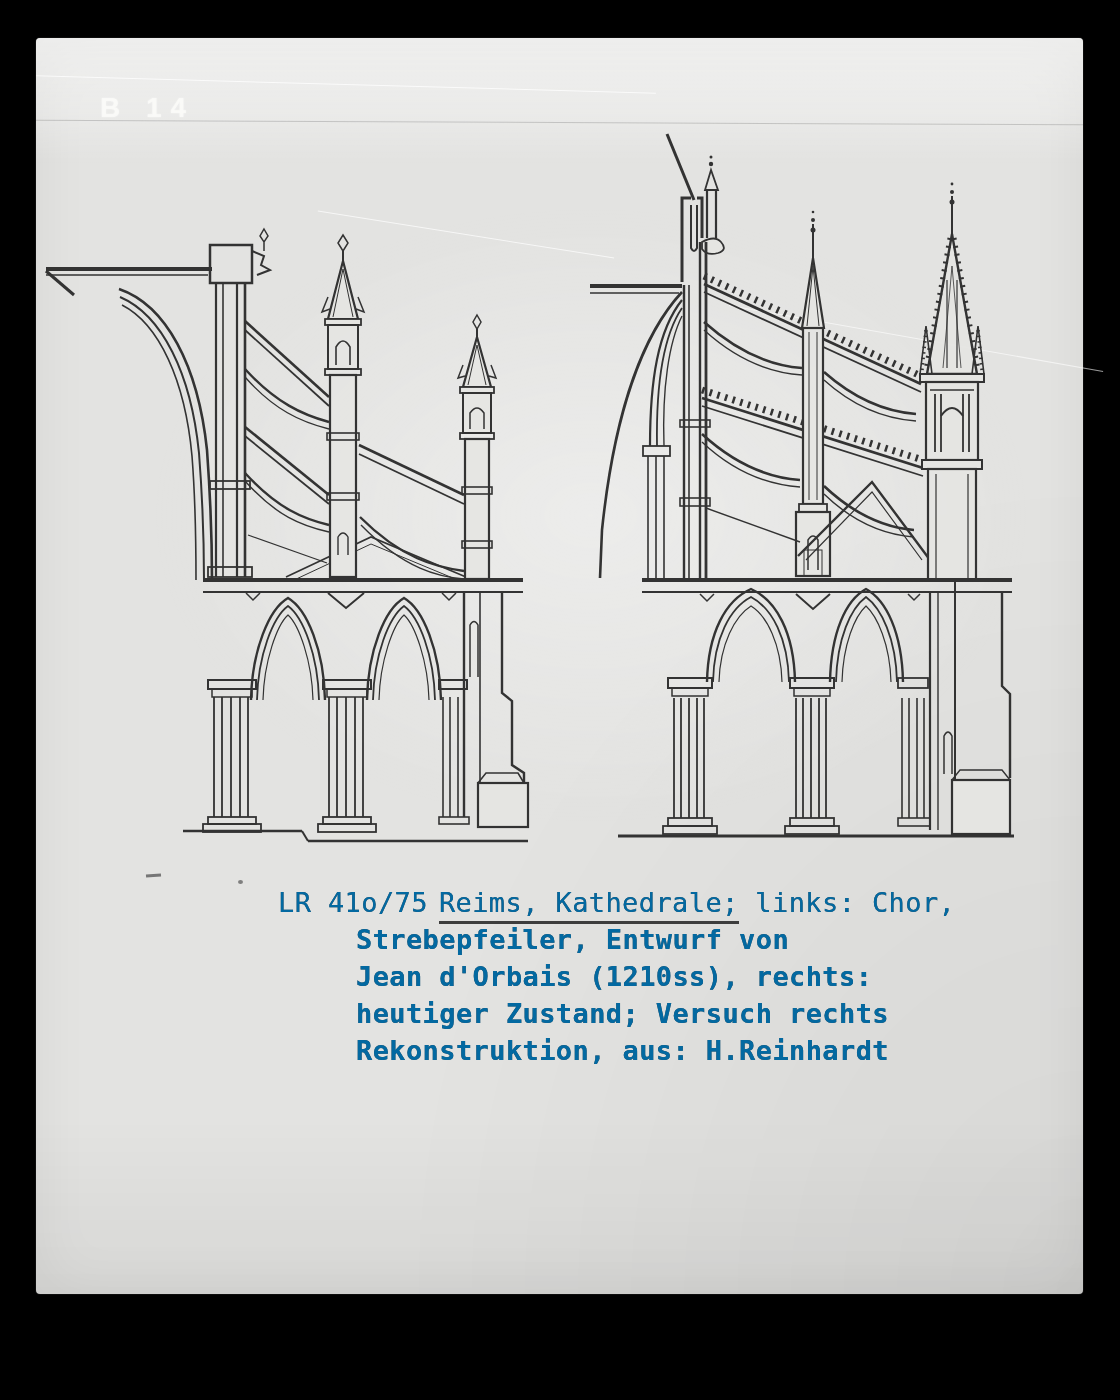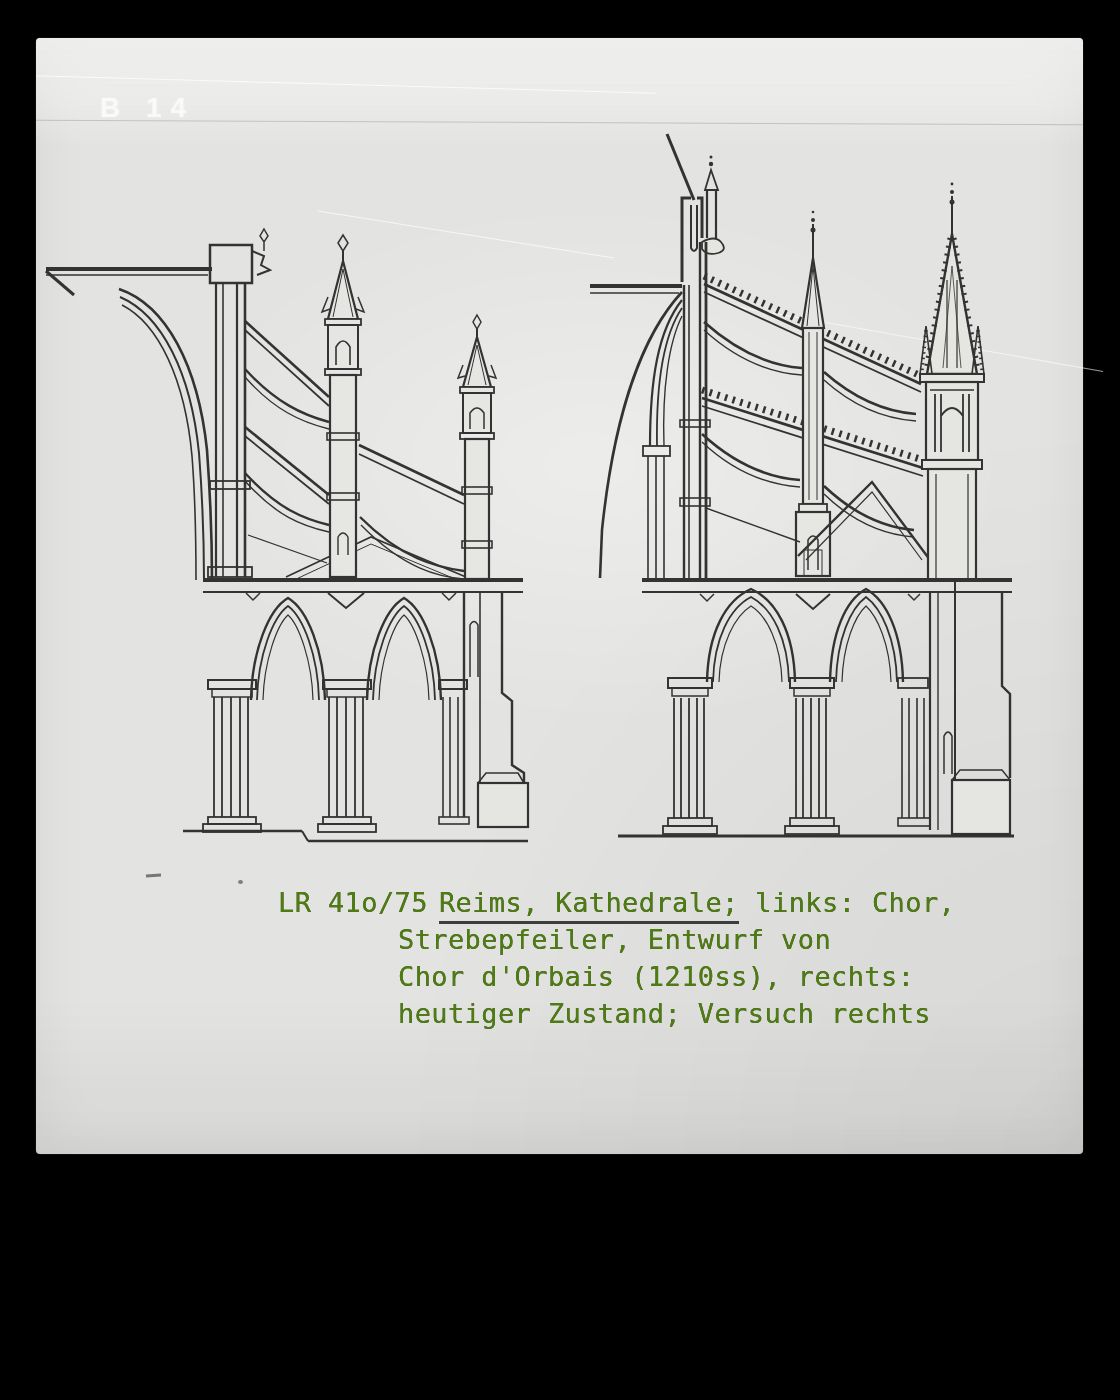--- a/index.html
+++ b/index.html
@@ -3,21 +3,21 @@
 <meta charset="utf-8">
 <style>
   html,body{margin:0;padding:0;}
   body{
     width:1120px;height:1400px;position:relative;overflow:hidden;
     background:#000;
     font-family:"Liberation Sans",sans-serif;
   }
   
   .photo-card{
-    position:absolute;left:36px;top:38px;width:1047px;height:1116px;
+    position:absolute;left:36px;top:38px;width:1047px;height:1256px;
     background:#e3e3e1;border-radius:4px;
     box-shadow:0 0 0 1px #0d0d0d, inset 0 0 60px rgba(0,0,0,.06);
   }
   .photo-card::before{ 
     content:"";position:absolute;inset:0;border-radius:4px;pointer-events:none;
     background:
       radial-gradient(58% 34% at 53% 38%, rgba(255,255,255,.35), rgba(255,255,255,0) 72%),
       linear-gradient(180deg, rgba(255,255,255,.5) 0%, rgba(255,255,255,.28) 6%, rgba(255,255,255,0) 10%),
       linear-gradient(0deg, rgba(0,0,0,.05) 0%, rgba(0,0,0,0) 14%),
       radial-gradient(120% 120% at 100% 100%, rgba(0,0,0,.05), rgba(0,0,0,0) 55%);
@@ -37,28 +37,28 @@
   }
   
   .drawing{position:absolute;}
   .drawing svg{display:block;}
   .dw-left{left:4px;top:187px;width:490px;height:620px;}
   .dw-right{left:554px;top:92px;width:450px;height:730px;}
   
   .caption{
     position:absolute;left:242px;top:846px;width:740px;
     font-family:"DejaVu Sans Mono","Liberation Mono",monospace;
-    font-size:27px;line-height:37px;color:#4d7c0f;
+    font-size:27px;line-height:37px;color:#0369a1;
     letter-spacing:.4px;
     text-shadow:0 0 .6px rgba(46,46,46,.85);
     white-space:nowrap;
   }
   .cap-catalog{margin-right:11px;}
   .cap-title{border-bottom:3px solid rgba(43,43,43,.9);padding-bottom:3px;}
-  .cap-cont{margin-left:120px;}
+  .cap-cont{margin-left:78px;font-weight:bold;}
   
   .mark-dash{position:absolute;left:110px;top:836px;width:15px;height:3px;background:rgba(60,60,60,.65);transform:rotate(-4deg);}
   .mark-dot{position:absolute;left:202px;top:842px;width:5px;height:4px;border-radius:50%;background:rgba(60,60,60,.6);}
 </style>
 </head>
 <body>
 
 <div class="photo-card">
 
   <div class="hairline hl-1"></div>
@@ -315,18 +315,19 @@
 
   <div class="mark-dash"></div>
   <div class="mark-dot"></div>
 
   <div class="caption">
     <div class="cap-line">
       <span class="cap-catalog">LR 41o/75</span><span class="cap-title">Reims, Kathedrale;</span><span> links: Chor,</span>
     </div>
     <div class="cap-cont">
       <div>Strebepfeiler, Entwurf von</div>
-      <div>Chor d'Orbais (1210ss), rechts:</div>
+      <div>Jean d'Orbais (1210ss), rechts:</div>
       <div>heutiger Zustand; Versuch rechts</div>
+      <div>Rekonstruktion, aus: H.Reinhardt</div>
     </div>
   </div>
 
 </div>
 
 </body></html>

